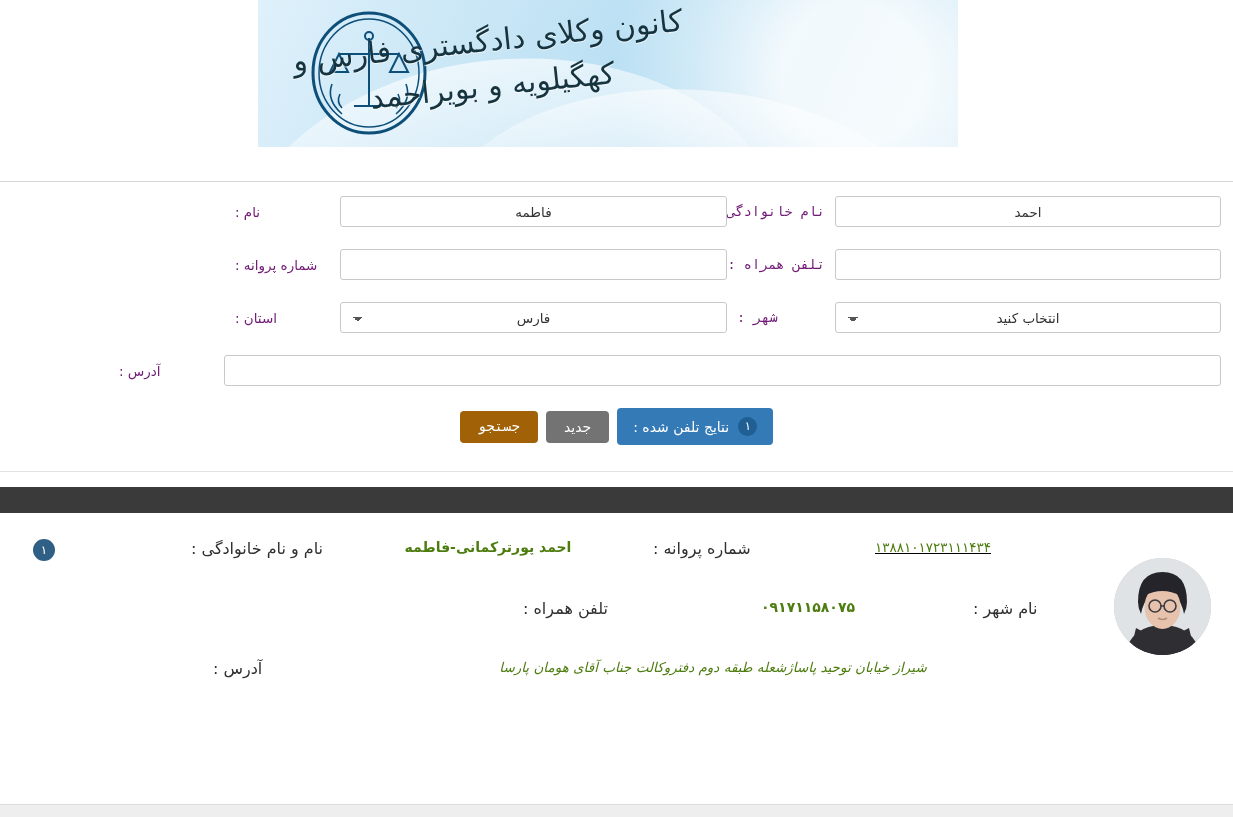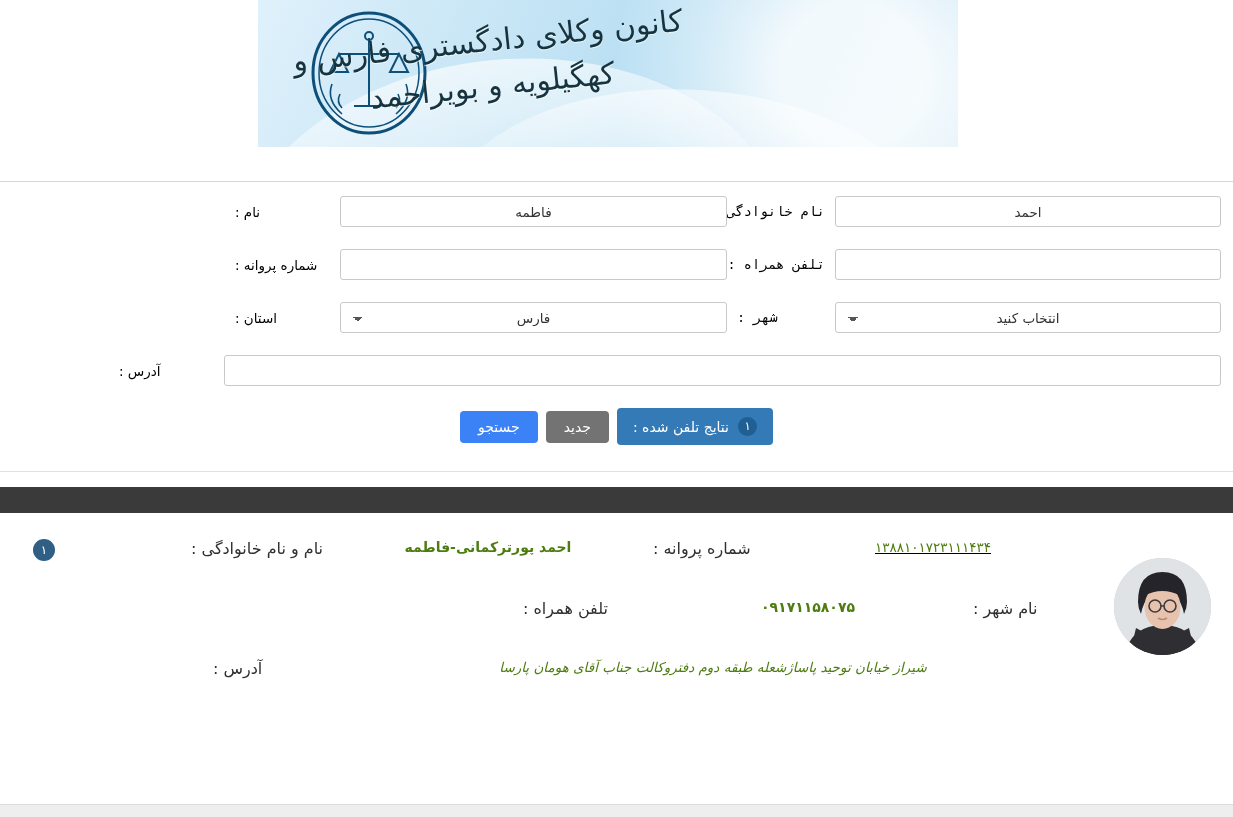--- a/index.html
+++ b/index.html
@@ -87,21 +87,21 @@
     margin: 0 0 22px 0;
     padding: 0 12px 0 8px;
   }
   .field {
     display: flex;
     flex-direction: row;
     align-items: center;
   }
   .field .lbl {
     font-size: 13.5px;
-    color: #000000;
+    color: #701a75;
     white-space: nowrap;
     padding: 0 10px;
     min-width: 64px;
     text-align: left;
     direction: rtl;
   }
   .lbl.w-first { width: 108px; text-align: left; font-family: Liberation Mono, monospace; }
   .lbl.w-second { width: 115px; text-align: left; }
   input.txt, select.sel {
     height: 31px;
@@ -142,21 +142,21 @@
   .btn {
     border: none;
     border-radius: 4px;
     color: #fff;
     font-family: "DejaVu Sans", "Liberation Sans", sans-serif;
     font-size: 14px;
     padding: 9px 18px;
     cursor: pointer;
     line-height: 1;
   }
-  .btn-search { background: #3b82f6; }
+  .btn-search { background: #a16207; font-family: Liberation Mono, monospace; }
   .btn-new { background: #737373; }
   .btn-results {
     background: #337ab7;
     display: flex;
     align-items: center;
     gap: 9px;
     padding: 9px 16px;
     font-size: 14px;
   }
   .badge-circle {

